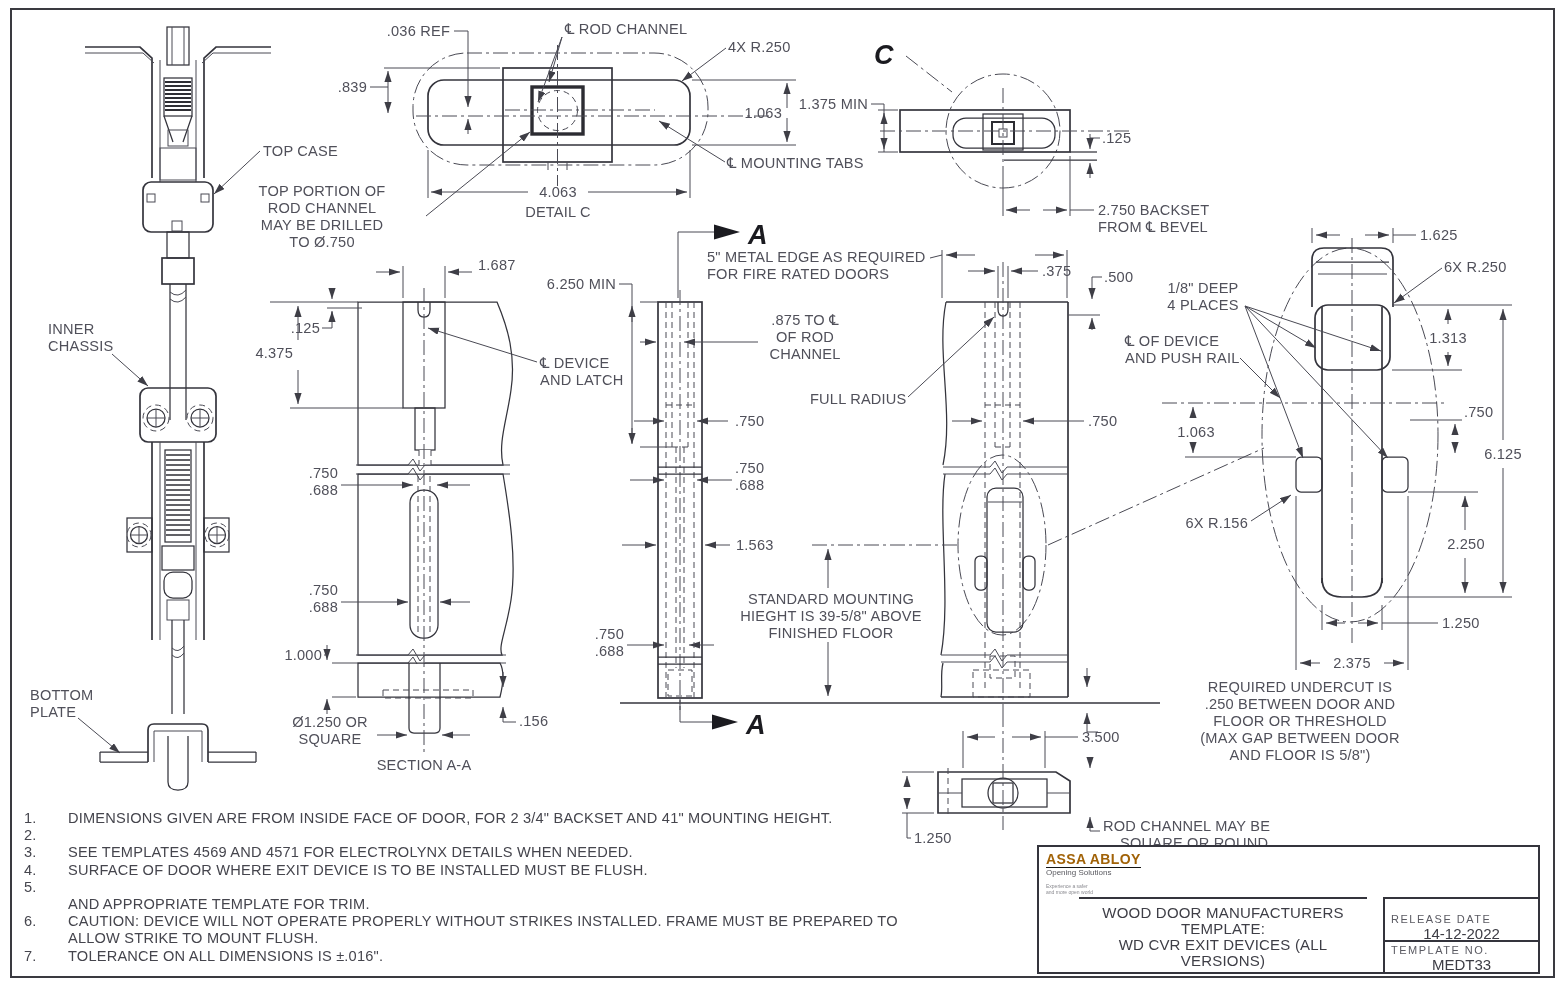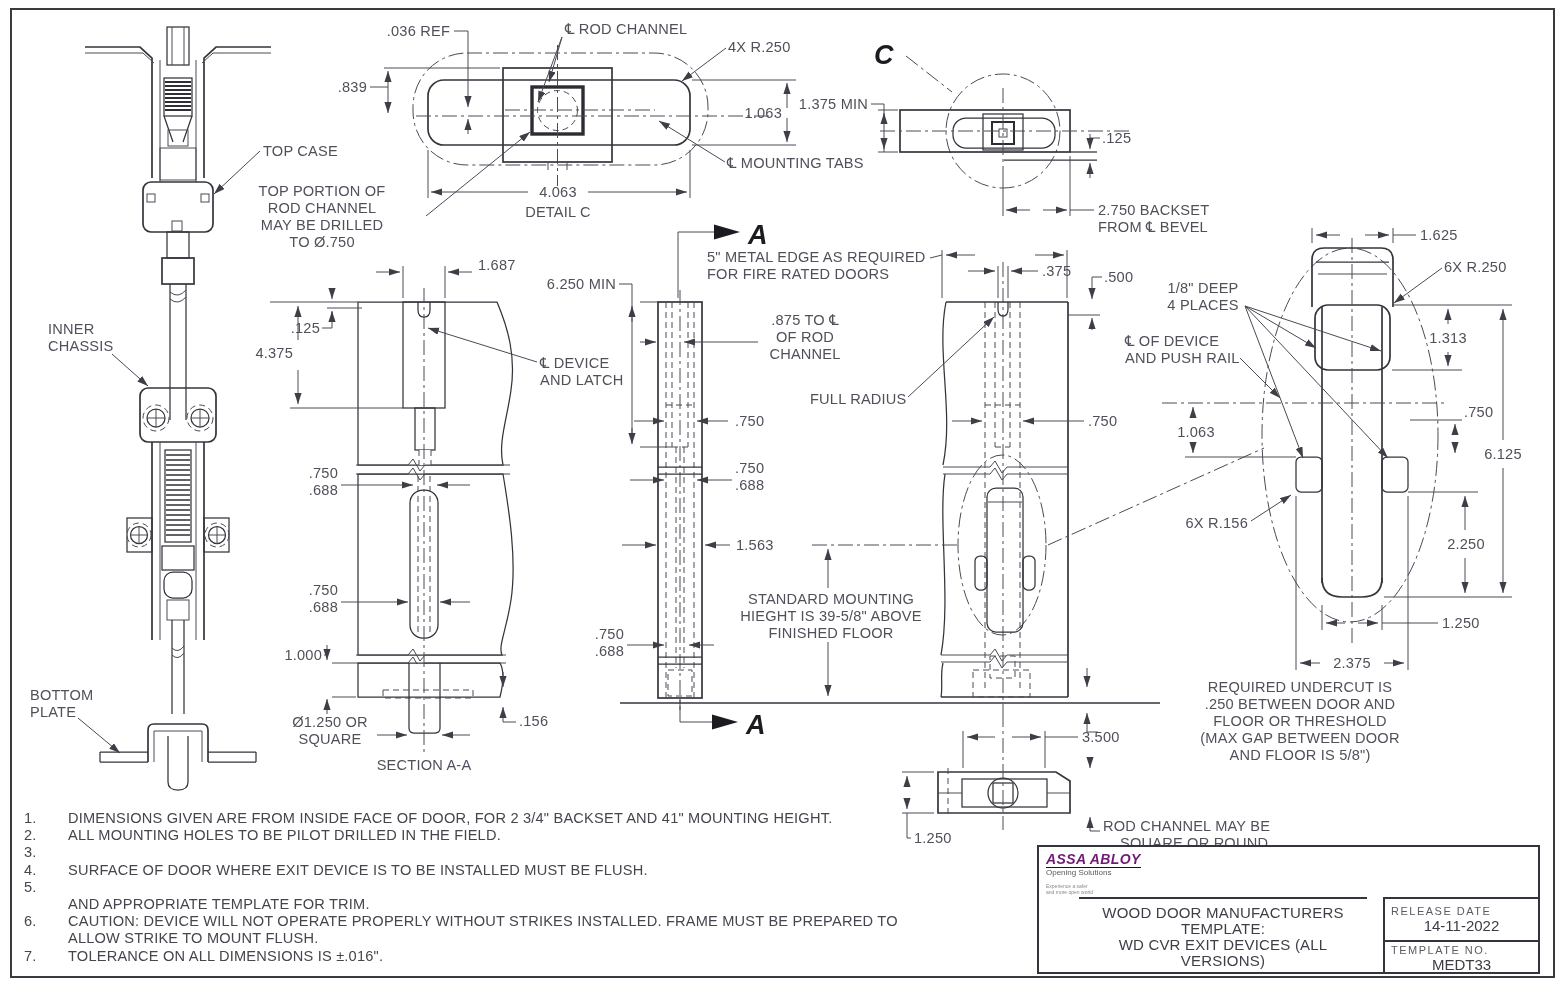--- a/index.html
+++ b/index.html
@@ -18,26 +18,26 @@
   .cl{stroke-dasharray:15 4 3 4;}
   
   .notes{position:absolute;left:24px;top:810px;width:1000px;color:#45454d;}
   .notes .hd{font-size:14px;letter-spacing:.3px;}
   .nrow{display:flex;font-size:14.6px;line-height:17.2px;letter-spacing:.2px;white-space:pre;}
   .nrow .num{width:44px;flex:none;}
   .nrow .cb{font-weight:normal;}
   
   .tb{position:absolute;left:1037px;top:845px;width:503px;height:129px;border:2px solid #34343c;box-sizing:border-box;background:#fff;color:#3e3e46;}
   .tb .logo{position:absolute;left:7px;top:3px;}
-  .tb .logo .b{font-size:14px;font-weight:800;letter-spacing:.4px;color:#701a75;border-bottom:1.5px solid #141414;display:inline-block;line-height:15px;font-style:italic;}
+  .tb .logo .b{font-size:14px;font-weight:800;letter-spacing:.4px;color:#a16207;border-bottom:1.5px solid #141414;display:inline-block;line-height:15px;}
   .tb .logo .s{font-size:8px;color:#5a5a60;margin-top:0;}
   .tb .logo .tt{font-size:5px;color:#8a8a90;line-height:6px;margin-top:6px;}
   .cell-title{position:absolute;left:0;top:50px;width:288px;height:77px;border-top:2px solid #34343c;box-sizing:border-box;
               display:flex;flex-direction:column;align-items:center;justify-content:center;font-size:15px;letter-spacing:.2px;line-height:16px;text-align:center;margin-left:40px;}
-  .cell-rd{position:absolute;left:344px;top:50px;width:155px;height:43px;border-top:2px solid #34343c;border-left:2px solid #34343c;box-sizing:border-box;padding:6px 6px;}
+  .cell-rd{position:absolute;left:344px;top:50px;width:155px;height:43px;border-top:2px solid #34343c;border-left:2px solid #34343c;box-sizing:border-box;padding:14px 6px;}
   .cell-tn{position:absolute;left:344px;top:93px;width:155px;height:34px;border-top:2px solid #34343c;border-left:2px solid #34343c;box-sizing:border-box;padding:2px 6px;}
   .cl-lab{font-size:11px;letter-spacing:1.5px;color:#5a5a62;}
   .cl-val{font-size:15px;text-align:center;color:#3c3c44;}
 </style>
 </head>
 <body>
 
 <div class="sheet">
 <div class="border"></div>
 
@@ -522,22 +522,22 @@
   <line x1="1245" y1="306" x2="1388" y2="458" class="t1" marker-end="url(#ah)"></line>
 
   <text class="t" x="1125" y="346">℄ OF DEVICE</text>
   <text class="t" x="1125" y="363">AND PUSH RAIL</text>
   <line x1="1240" y1="358" x2="1280" y2="398" class="t1" marker-end="url(#ah)"></line>
 </g>
 </svg>
 
 <div class="notes">
   <div class="nrow"><span class="num">1.</span><span><span class="cb"></span><span>DIMENSIONS GIVEN ARE FROM INSIDE FACE OF DOOR, FOR 2 3/4" BACKSET AND 41" MOUNTING HEIGHT.</span></span></div>
-  <div class="nrow"><span class="num">2.</span><span><span class="cb"></span><span>ALL MOUNTING HOLES TO BE PILOT DRILLED IN THE FIELD.</span></span></div>
-  <div class="nrow"><span class="num">3.</span></div>
+  <div class="nrow"><span class="num">2.</span></div>
+  <div class="nrow"><span class="num">3.</span><span><span class="cb"></span><span>SEE TEMPLATES 4569 AND 4571 FOR ELECTROLYNX DETAILS WHEN NEEDED.</span></span></div>
   <div class="nrow"><span class="num">4.</span><span><span class="cb"></span><span>SURFACE OF DOOR WHERE EXIT DEVICE IS TO BE INSTALLED MUST BE FLUSH.</span></span></div>
   <div class="nrow"><span class="num">5.</span></div>
   <div class="nrow"><span class="num"></span><span><span class="cb"></span><span>AND APPROPRIATE TEMPLATE FOR TRIM.</span></span></div>
   <div class="nrow"><span class="num">6.</span><span><span class="cb">CAUTION:</span><span> DEVICE WILL NOT OPERATE PROPERLY WITHOUT STRIKES INSTALLED. FRAME MUST BE PREPARED TO</span></span></div>
   <div class="nrow"><span class="num"></span><span><span class="cb"></span><span>ALLOW STRIKE TO MOUNT FLUSH.</span></span></div>
   <div class="nrow"><span class="num">7.</span><span><span class="cb"></span><span>TOLERANCE ON ALL DIMENSIONS IS ±.016".</span></span></div>
 </div>
 
 <div class="tb">
   <div class="logo">
@@ -546,21 +546,21 @@
     <div class="tt"><span>Experience a safer</span><br>
     <span>and more open world</span></div>
   </div>
   <div class="cell-title">
     <div>WOOD DOOR MANUFACTURERS</div>
     <div>TEMPLATE:</div>
     <div>WD CVR EXIT DEVICES (ALL VERSIONS)</div>
   </div>
   <div class="cell-rd">
     <div class="cl-lab">RELEASE  DATE</div>
-    <div class="cl-val">14-11-2022</div>
+    <div class="cl-val">14-12-2022</div>
   </div>
   <div class="cell-tn">
     <div class="cl-lab">TEMPLATE  NO.</div>
     <div class="cl-val">MEDT33</div>
   </div>
 </div>
 
 </div>
 
 </body></html>

